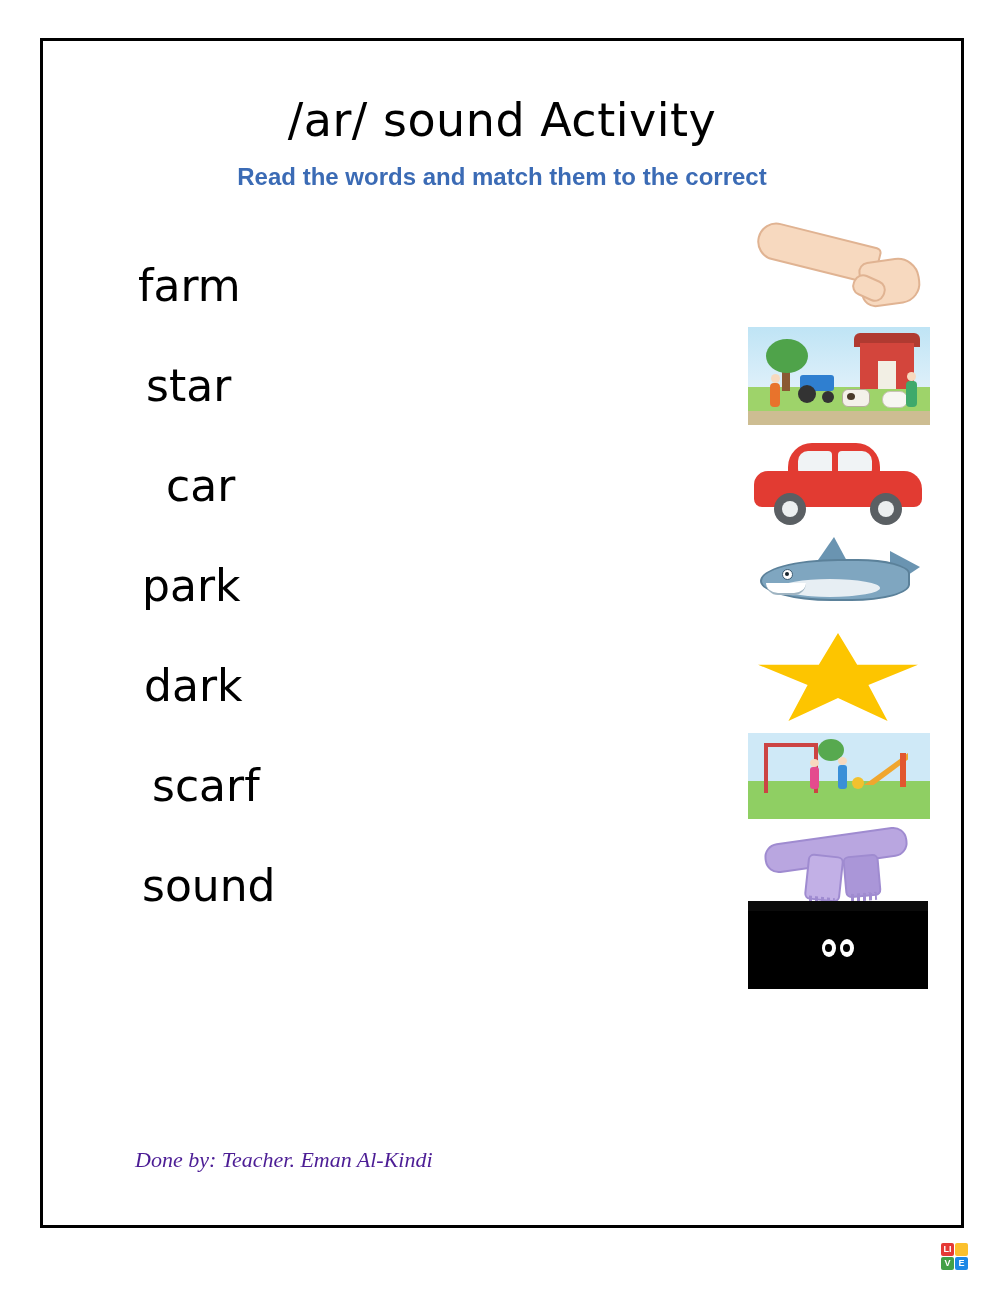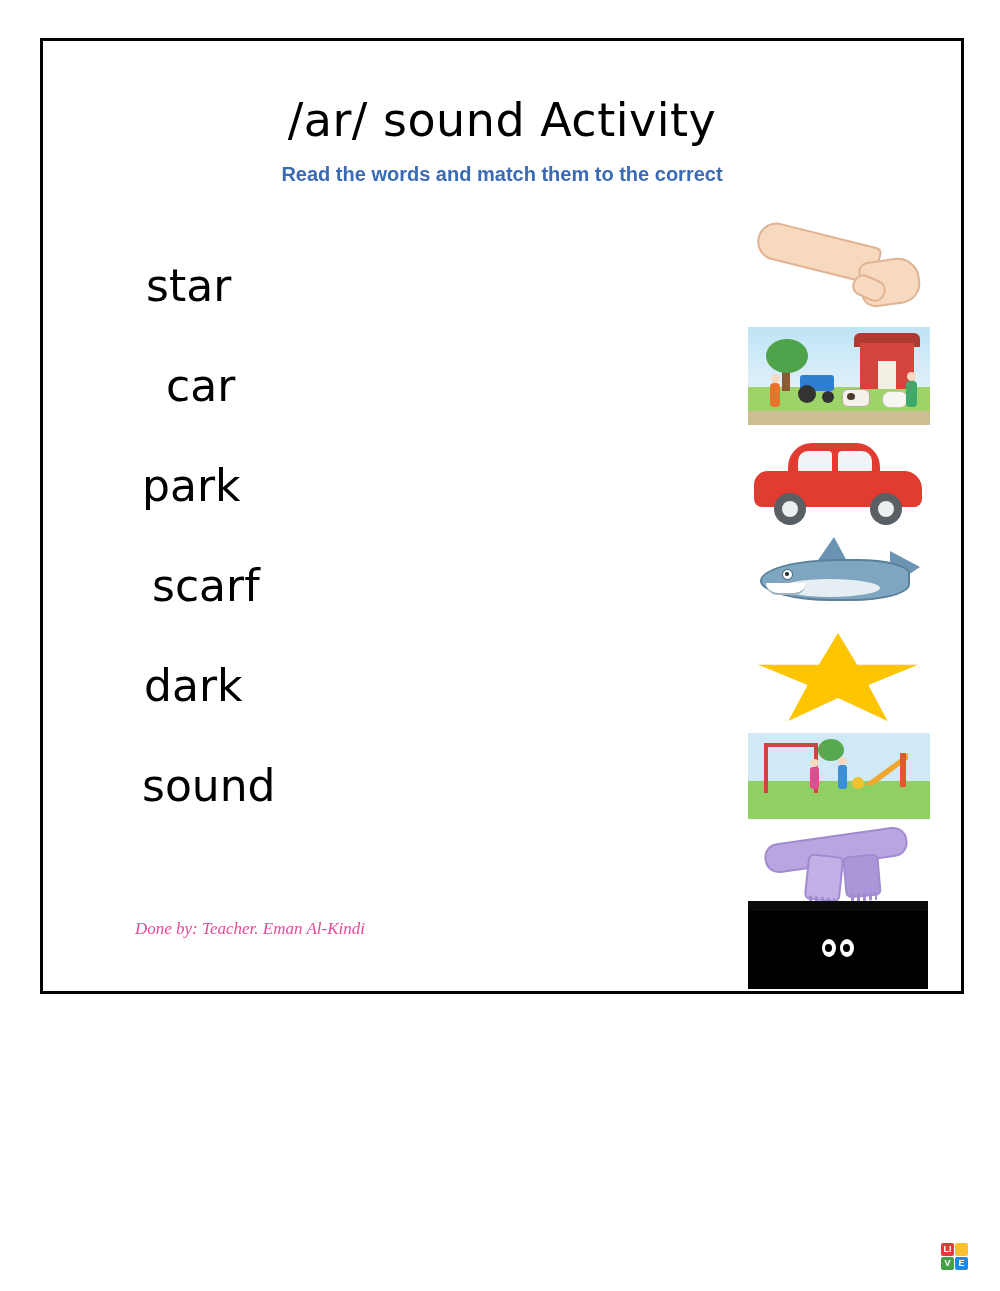--- a/index.html
+++ b/index.html
@@ -13,21 +13,21 @@
     font-family: "Liberation Sans", sans-serif;
     position: relative;
     overflow: hidden;
   }
 
   .sheet {
     position: absolute;
     left: 40px;
     top: 38px;
     width: 924px;
-    height: 956px;
+    height: 1190px;
     border: 3px solid #000000;
     background: #ffffff;
     box-sizing: border-box;
   }
 
   .title {
     position: absolute;
     left: 0;
     top: 52px;
     width: 100%;
@@ -39,21 +39,21 @@
   }
 
   .subtitle {
     position: absolute;
     left: 0;
     top: 122px;
     width: 100%;
     text-align: center;
     font-family: "Liberation Sans", sans-serif;
     font-weight: bold;
-    font-size: 20px;
+    font-size: 24px;
     color: #3b6bb5;
   }
 
   
   .words {
     position: absolute;
     left: 95px;
     top: 195px;
     width: 340px;
   }
@@ -356,22 +356,22 @@
     background: #0b0b0b;
   }
 
   
   .signature {
     position: absolute;
     left: 92px;
     bottom: 52px;
     font-family: "Liberation Serif", serif;
     font-style: italic;
-    font-size: 17px;
-    color: #ec4899;
+    font-size: 22px;
+    color: #4c1d95;
   }
 
   
   .lw-logo {
     position: absolute;
     right: 32px;
     top: 1243px;
     display: flex;
     align-items: flex-end;
     gap: 6px;
@@ -405,25 +405,26 @@
 </style>
 </head>
 <body>
 
 <div class="sheet">
 
   <div class="title">/ar/ sound Activity</div>
   <div class="subtitle">Read the words and match them to the correct</div>
 
   <div class="words">
+    <div class="word">farm</div>
     <div class="word" style="padding-left:8px">star</div>
     <div class="word" style="padding-left:28px">car</div>
     <div class="word" style="padding-left:4px">park</div>
+    <div class="word" style="padding-left:6px">dark</div>
     <div class="word" style="padding-left:14px">scarf</div>
-    <div class="word" style="padding-left:6px">dark</div>
     <div class="word" style="padding-left:4px">sound</div>
   </div>
 
   <div class="pics">
 
     <div class="pic pic-arm">
       <div class="arm-limb"></div>
       <div class="arm-hand"></div>
       <div class="arm-thumb"></div>
     </div>

